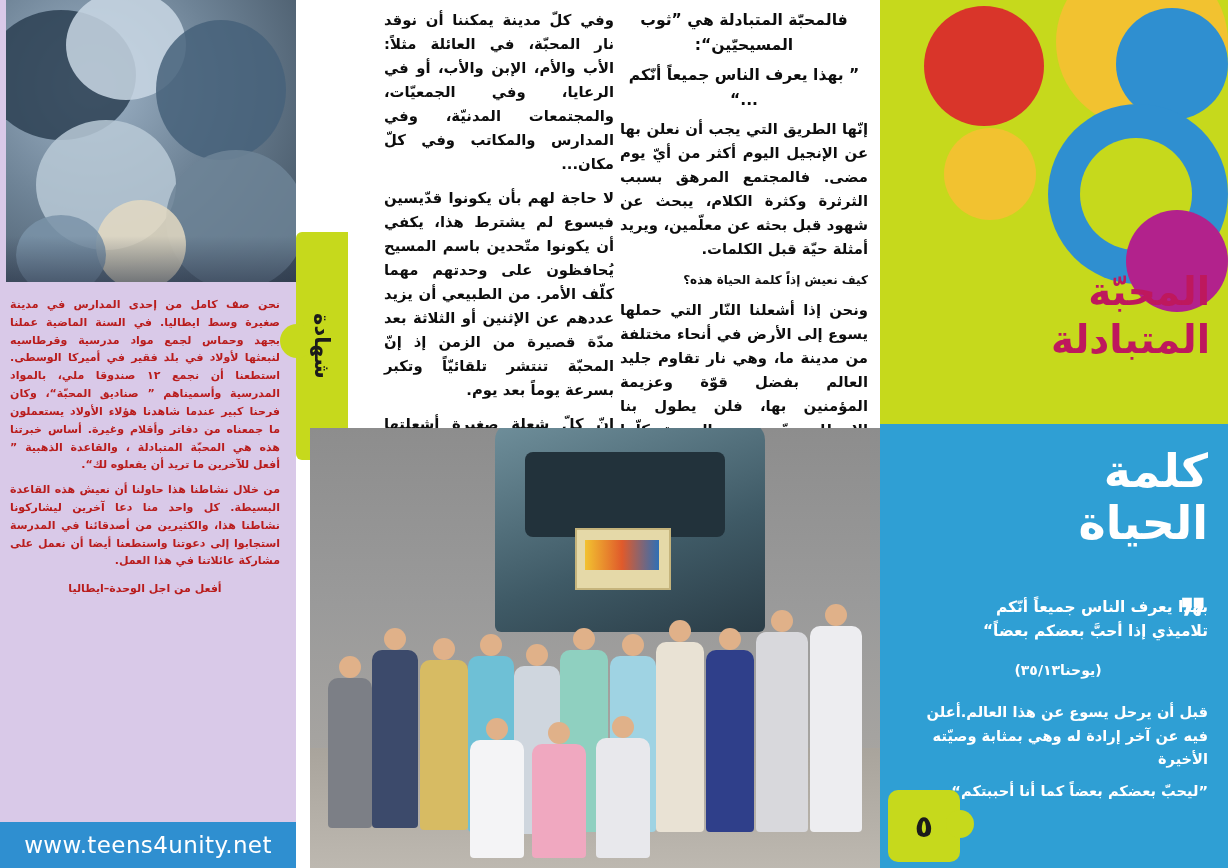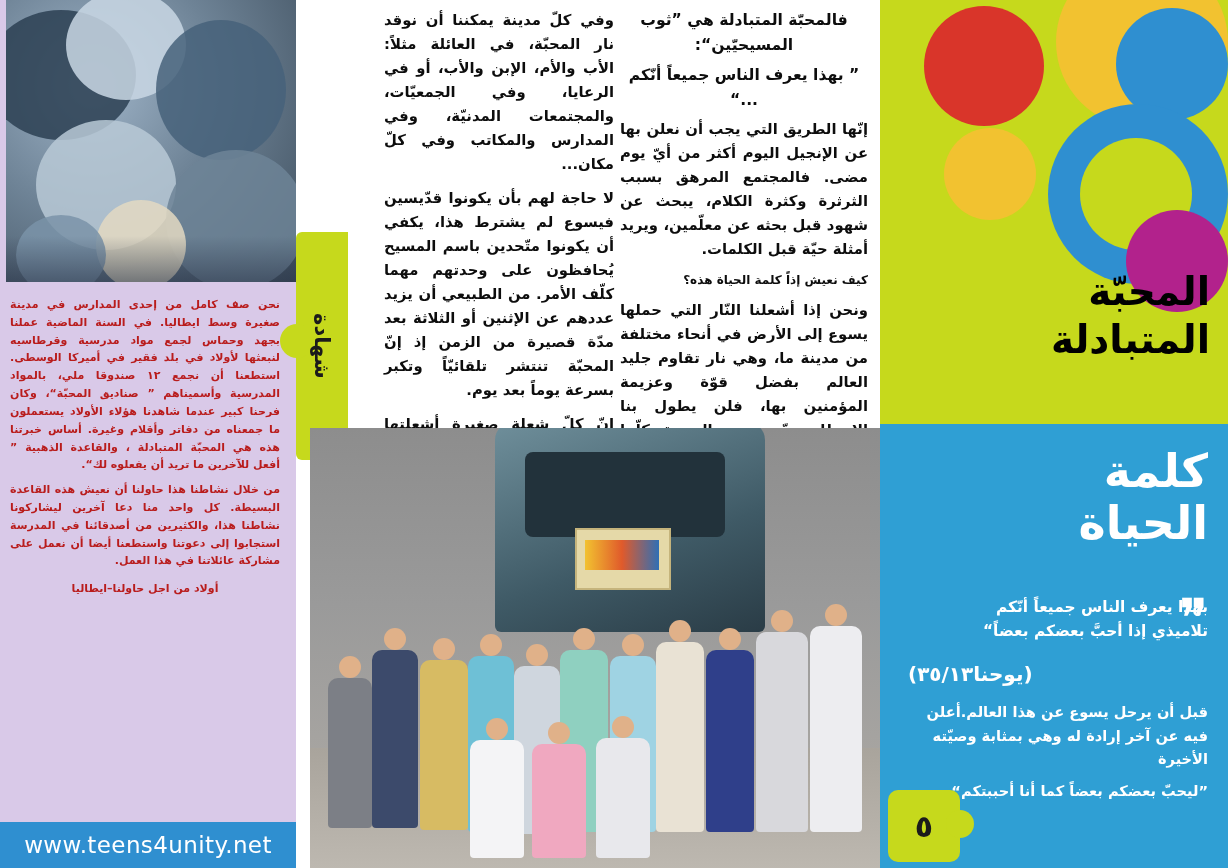--- a/index.html
+++ b/index.html
@@ -206,21 +206,21 @@
   .ring-c { left: 44px;  top: 6px;  width: 120px; height: 120px; background: #d9352a; }
   .ring-d { left: 168px; top: 104px; width: 180px; height: 180px; background: #2f8fd0; }
   .ring-e { left: 200px; top: 138px; width: 112px; height: 112px; background: #c6d91c; }
   .ring-f { left: 64px;  top: 128px; width: 92px;  height: 92px;  background: #f2c230; }
   .ring-g { left: 246px; top: 210px; width: 102px; height: 102px; background: #b2228c; }
   .rp-title {
     position: absolute;
     right: 18px; top: 268px;
     width: 310px;
     text-align: right;
-    color: #000000;
+    color: #be185d;
     font-size: 39px;
     font-weight: bold;
     line-height: 1.22;
     direction: rtl;
   }
   .rp-blue {
     position: absolute; left: 0; top: 424px;
     width: 348px; height: 444px;
     background: #2f9fd4;
     color: #fff;
@@ -248,22 +248,22 @@
     position: absolute; right: 20px; top: 172px;
     width: 234px;
     text-align: right;
     font-size: 15.4px;
     font-weight: bold;
     line-height: 1.55;
   }
   .rp-blue .ref {
     position: absolute; right: 20px; top: 238px;
     width: 300px;
-    text-align: left;
-    font-size: 20px;
+    text-align: center;
+    font-size: 14px;
     font-weight: bold;
   }
   .rp-blue .body {
     position: absolute; right: 20px; top: 276px;
     width: 300px;
     text-align: right;
     font-size: 14.6px;
     line-height: 1.62;
     font-weight: bold;
   }
@@ -305,21 +305,21 @@
       <div class="blob pt4"></div>
       <div class="blob pt5"></div>
       <div class="blob pt6"></div>
       <div class="blob pt7"></div>
       <div class="cap"></div>
     </div>
 
     <div class="left-text">
       <p>نحن صف كامل من إحدى المدارس في مدينة صغيرة وسط ايطاليا. في السنة الماضية عملنا بجهد وحماس لجمع مواد مدرسية وقرطاسيه لنبعثها لأولاد في بلد فقير في أميركا الوسطى. استطعنا أن نجمع ١٢ صندوقا ملي، بالمواد المدرسية وأسميناهم ” صناديق المحبّة“، وكان فرحنا كبير عندما شاهدنا هؤلاء الأولاد يستعملون ما جمعناه من دفاتر وأقلام وغيرة. أساس خبرتنا هذه هي المحبّة المتبادلة ، والقاعدة الذهبية ” أفعل للآخرين ما تريد أن يفعلوه لك“.</p>
       <p>من خلال نشاطنا هذا حاولنا أن نعيش هذه القاعدة البسيطة. كل واحد منا دعا آخرين ليشاركونا نشاطنا هذا، والكثيرين من أصدقائنا في المدرسة استجابوا إلى دعوتنا واستطعنا أيضا أن نعمل على مشاركة عائلاتنا في هذا العمل.</p>
-      <p class="sig">أولاد من اجل حاولنا–ايطاليا</p>
+      <p class="sig">أفعل من اجل الوحدة–ايطاليا</p>
     </div>
 
     <div class="web-bar">
       <span>www.teens4unity.net</span>
     </div>
   </div>
 
   <div class="puzzle-tab">
     <div class="vtxt">شهادة</div>
   </div>

